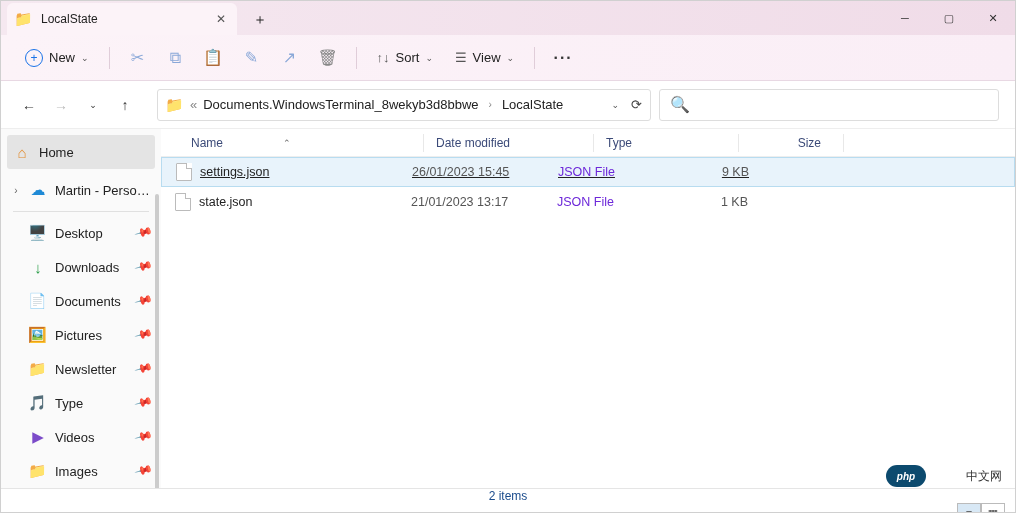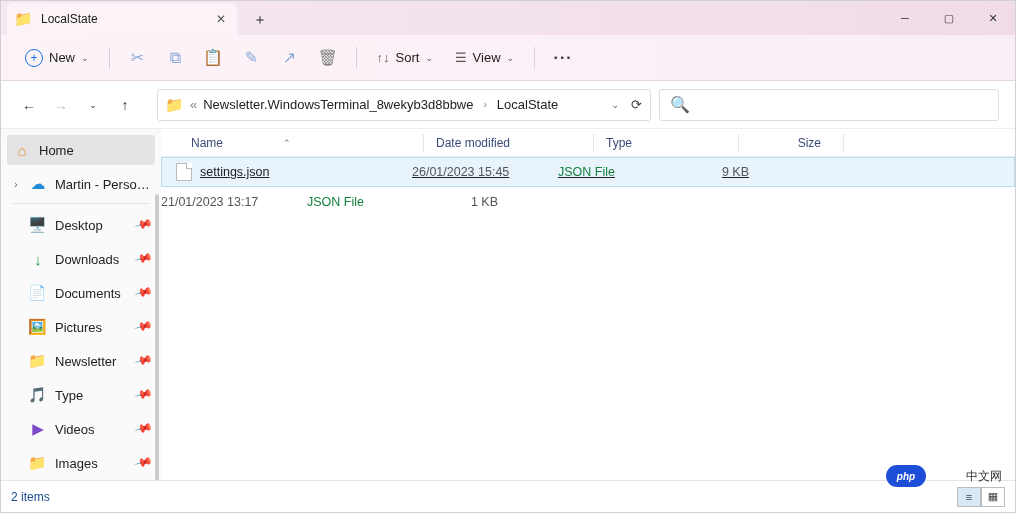--- a/index.html
+++ b/index.html
@@ -51,32 +51,32 @@
     .col-date { width: 145px; }
     .col-type { width: 120px; }
     .col-size { width: 80px; text-align: right; padding-right: 10px; }
     .col-sep { width: 1px; height: 18px; background: #e8e8e8; }
     .sort-ind { font-size: 9px; color: #666; }
 
     .row { height: 30px; display: flex; align-items: center; font-size: 12.5px; color: #222; }
     .row.selected { background: #e8f3fb; border: 1px solid #b8dcf0; text-decoration: underline; }
     .cell-name { width: 250px; padding-left: 14px; display: flex; align-items: center; gap: 8px; }
     .cell-date { width: 146px; color: #555; }
-    .cell-type { width: 121px; color: #15803d; }
+    .cell-type { width: 121px; color: #6d28d9; }
     .cell-size { width: 80px; text-align: right; padding-right: 10px; color: #555; }
     .file-ico { width: 16px; height: 18px; border: 1px solid #bbb; border-radius: 1px; position: relative; background: #fff; }
     .file-ico::after { content: ''; position: absolute; top: -1px; right: -1px; width: 5px; height: 5px; background: #fff; border-left: 1px solid #bbb; border-bottom: 1px solid #bbb; }
 
-    .statusbar { height: 32px; border-top: 1px solid #e5e5e5; display: flex; align-items: center; padding: 0 10px; font-size: 12px; color: #1a4b8c; }
+    .statusbar { height: 24px; border-top: 1px solid #e5e5e5; display: flex; align-items: center; padding: 0 10px; font-size: 12px; color: #1a4b8c; flex-direction: column; }
     .status-right { margin-left: auto; display: flex; gap: 0; }
     .view-toggle { width: 24px; height: 20px; border: 1px solid #bbb; display: flex; align-items: center; justify-content: center; font-size: 11px; color: #444; }
     .view-toggle.active { background: #d8e8f5; }
 
     .php-badge { position: absolute; right: 14px; bottom: 26px; display: flex; align-items: center; gap: 4px; }
-    .php-oval { width: 40px; height: 22px; background: #1d4ed8; border-radius: 11px; color: #fff; font-size: 10px; font-weight: bold; display: flex; align-items: center; justify-content: center; font-style: italic; }
+    .php-oval { width: 40px; height: 22px; background: #0c4a6e; border-radius: 11px; color: #fff; font-size: 10px; font-weight: bold; display: flex; align-items: center; justify-content: center; font-style: italic; }
     .php-text { font-size: 12px; color: #333; margin-left: 36px; }
   </style>
 </head>
 <body>
 
 <div class="titlebar">
   <div class="tab">
     <div class="tab-inner">
       <span class="icon-sm folder-yellow">📁</span>
       <span class="tab-title">LocalState</span>
@@ -120,21 +120,21 @@
 </div>
 
 <div class="navbar">
   <div class="nav-arrow">←</div>
   <div class="nav-arrow disabled">→</div>
   <div class="nav-arrow" style="font-size:9px">⌄</div>
   <div class="nav-arrow">↑</div>
   <div class="addr-bar">
     <span class="icon-sm folder-yellow">📁</span>
     <span style="color:#888">«</span>
-    <span>Newsletter.WindowsTerminal_8wekyb3d8bbwe</span>
+    <span>Documents.WindowsTerminal_8wekyb3d8bbwe</span>
     <span class="addr-sep">›</span>
     <span>LocalState</span>
     <div class="addr-actions">
       <span class="chevron-sm">⌄</span>
       <span>⟳</span>
     </div>
   </div>
   <div class="search-box">
     <span style="color:#888">🔍</span>
   </div>
@@ -223,20 +223,24 @@
         <div class="row selected">
           <div class="cell-name">
             <span class="file-ico"></span>
             <span>settings.json</span>
           </div>
     <div class="cell-date">26/01/2023 15:45</div>
     <div class="cell-type">JSON File</div>
     <div class="cell-size">9 KB</div>
         </div>
         <div class="row">
+          <div class="cell-name">
+            <span class="file-ico"></span>
+            <span>state.json</span>
+          </div>
     <div class="cell-date">21/01/2023 13:17</div>
     <div class="cell-type">JSON File</div>
     <div class="cell-size">1 KB</div>
         </div>
       </div>
   </div>
 </div>
 
 <div class="statusbar">
   <span>2 items</span>

